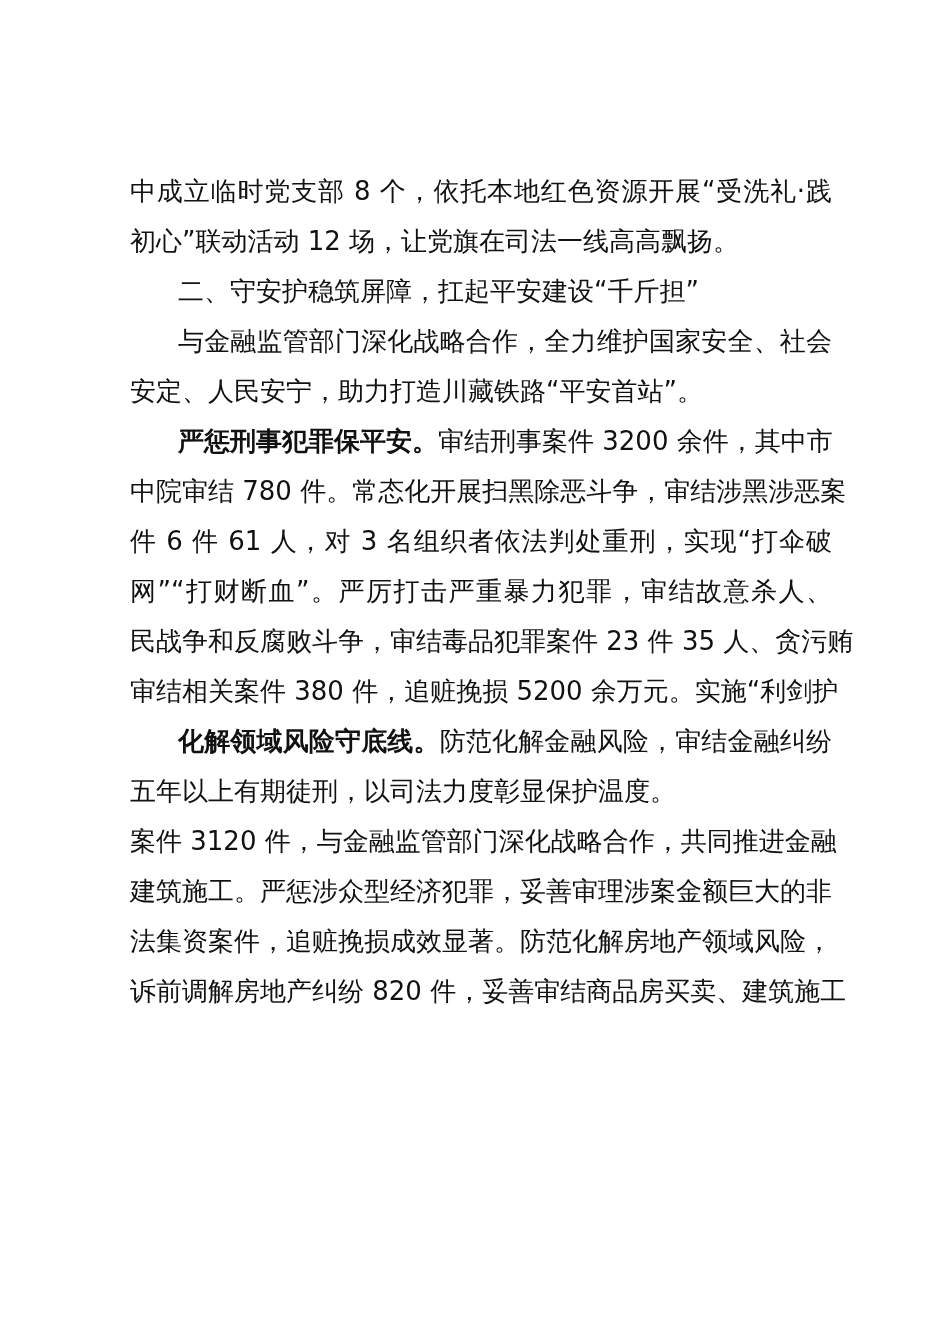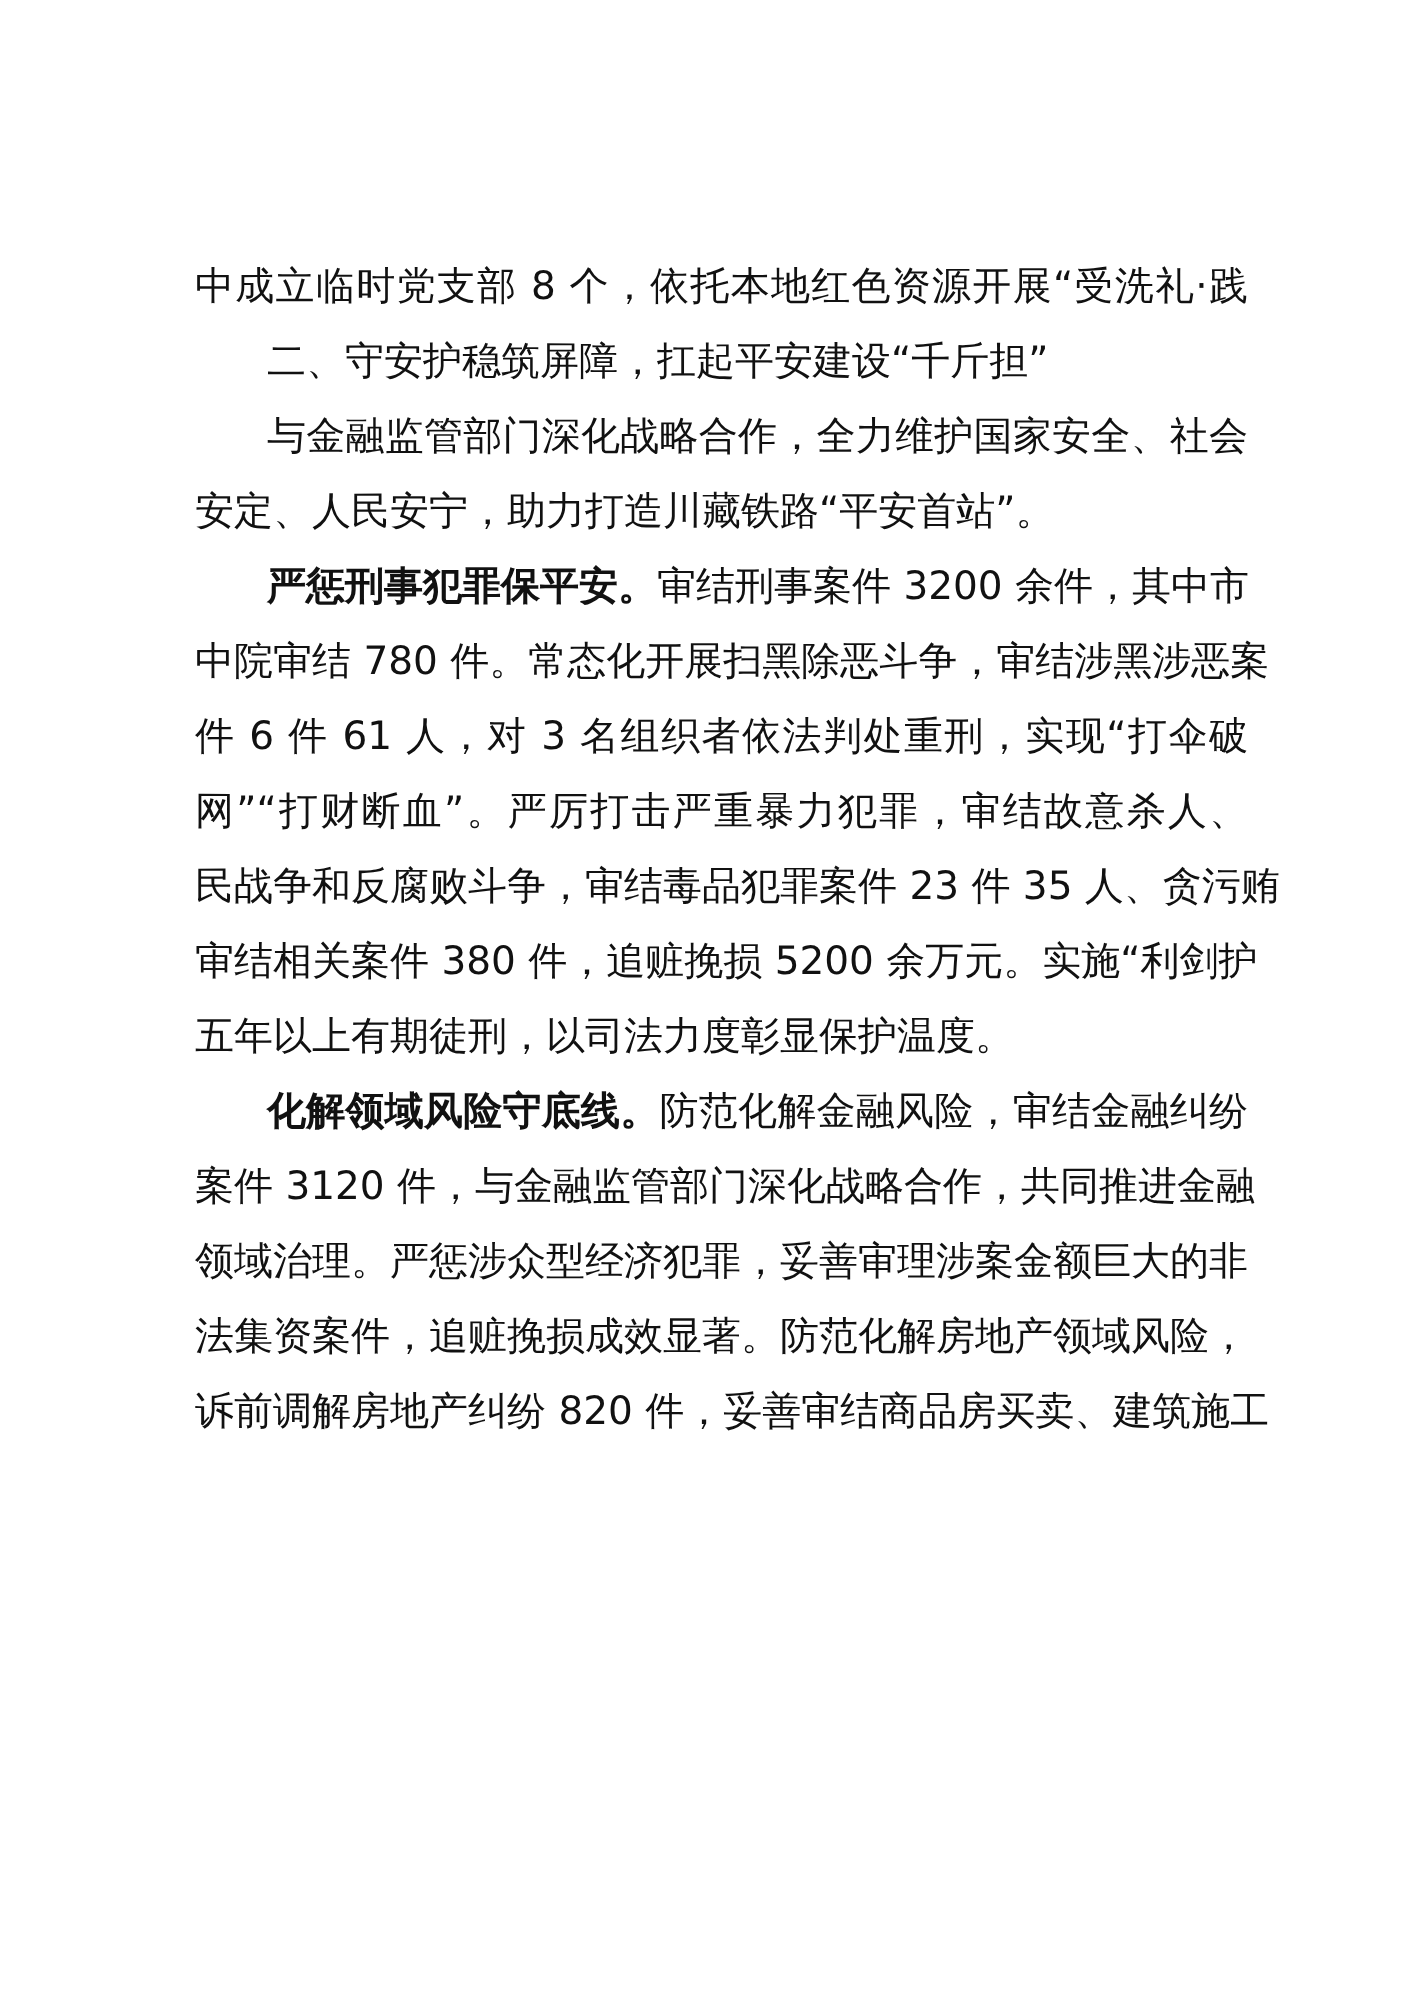--- a/index.html
+++ b/index.html
@@ -11,33 +11,34 @@
   .line.last { text-align-last:left; }
   .line.indent { padding-left:48px; }
   .bold { font-weight:bold;font-family:Liberation Serif, serif; }
 </style>
 </head>
 <body>
 
 <div class="page">
 
   <div class="line">中成立临时党支部 8 个，依托本地红色资源开展“受洗礼·践</div>
+  <div class="line last">初心”联动活动 12 场，让党旗在司法一线高高飘扬。</div>
 
   <div class="line indent last">二、守安护稳筑屏障，扛起平安建设“千斤担”</div>
 
   <div class="line indent">与金融监管部门深化战略合作，全力维护国家安全、社会</div>
   <div class="line last">安定、人民安宁，助力打造川藏铁路“平安首站”。</div>
 
   <div class="line indent"><span class="bold">严惩刑事犯罪保平安。</span><span>审结刑事案件 3200 余件，其中市</span></div>
   <div class="line">中院审结 780 件。常态化开展扫黑除恶斗争，审结涉黑涉恶案</div>
   <div class="line">件 6 件 61 人，对 3 名组织者依法判处重刑，实现“打伞破</div>
   <div class="line">网”“打财断血”。严厉打击严重暴力犯罪，审结故意杀人、</div>
   <div class="line">民战争和反腐败斗争，审结毒品犯罪案件 23 件 35 人、贪污贿</div>
   <div class="line">审结相关案件 380 件，追赃挽损 5200 余万元。实施“利剑护</div>
+  <div class="line indent"><span class="bold">化解领域风险守底线。</span><span>防范化解金融风险，审结金融纠纷</span></div>
+
   <div class="line last">五年以上有期徒刑，以司法力度彰显保护温度。</div>
-
-  <div class="line indent"><span class="bold">化解领域风险守底线。</span><span>防范化解金融风险，审结金融纠纷</span></div>
   <div class="line">案件 3120 件，与金融监管部门深化战略合作，共同推进金融</div>
-  <div class="line">领域治理。严惩涉众型经济犯罪，妥善审理涉案金额巨大的非</div>
+  <div class="line">建筑施工。严惩涉众型经济犯罪，妥善审理涉案金额巨大的非</div>
   <div class="line">法集资案件，追赃挽损成效显著。防范化解房地产领域风险，</div>
   <div class="line">诉前调解房地产纠纷 820 件，妥善审结商品房买卖、建筑施工</div>
 
 </div>
 
 </body></html>

